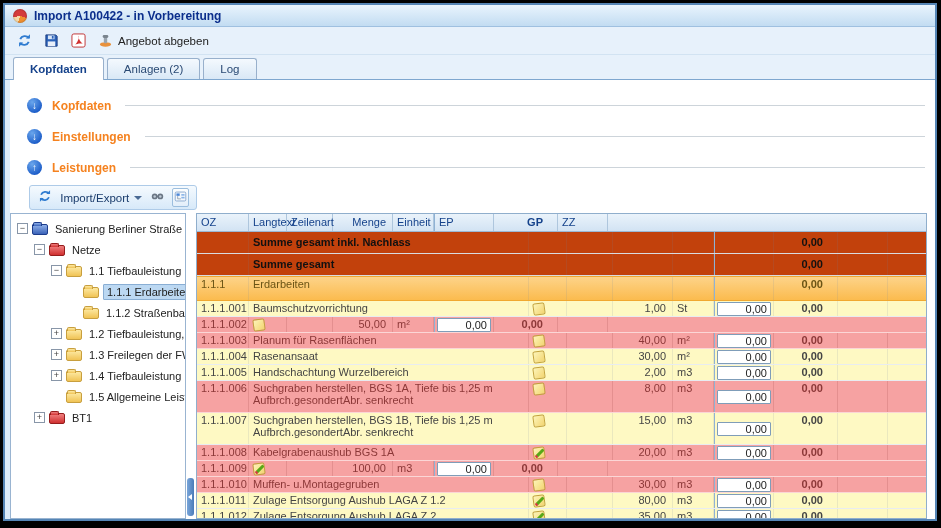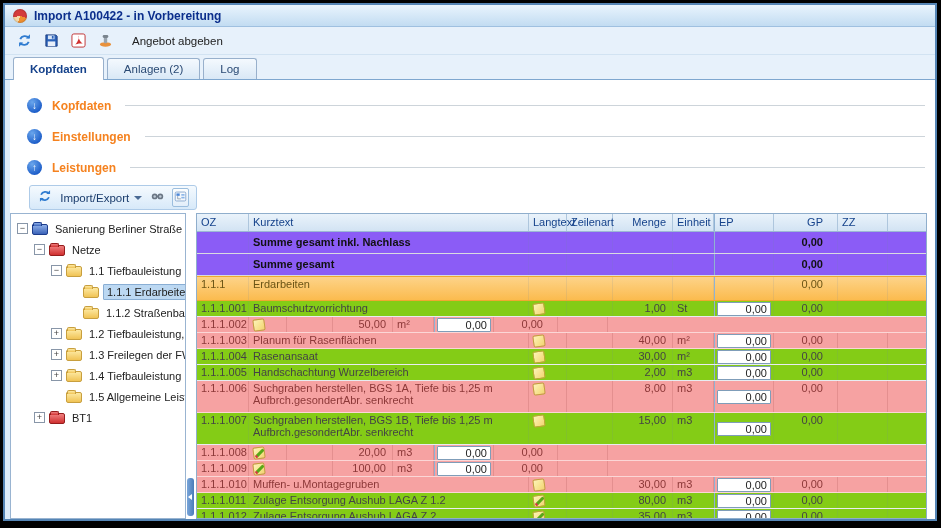--- a/index.html
+++ b/index.html
@@ -14,21 +14,21 @@
   .titlebar { height:22px; flex:0 0 22px; display:flex; align-items:center; gap:7px; padding:0 8px;
               background:linear-gradient(#e9f4fd,#c2dcf2); border-bottom:1px solid #9fc0e0; }
   .logo { width:14px; height:14px; border-radius:50%;
           background:conic-gradient(#d43c3c 0 30%, #f09030 30% 55%, #f6d9a8 55% 72%, #d43c3c 72% 100%);
           box-shadow:inset 0 0 2px rgba(0,0,0,.4); }
   .title-text { font-size:12px; font-weight:bold; color:#0b2e8c; }
 
   
   .maintoolbar { height:28px; flex:0 0 28px; display:flex; align-items:center; gap:12px; padding:0 12px;
                  background:#e7f1fb; border-bottom:1px solid #d2e3f2; }
-  .tool-btn { display:flex; align-items:center; gap:19px; cursor:pointer; }
+  .tool-btn { display:flex; align-items:center; gap:5px; cursor:pointer; }
   .tool-btn svg { display:block; }
   .submit-label { font-size:11.5px; color:#222; }
 
   
   .tabbar { height:25px; flex:0 0 25px; background:#e7f1fb; display:flex; align-items:flex-end; gap:3px;
             padding-left:8px; border-bottom:1px solid #7fa7cf; }
   .tab { height:21px; padding:0 16px; display:flex; align-items:center; font-size:11.5px; color:#2a4a74;
          background:linear-gradient(#f4f9fe,#d9e8f6); border:1px solid #98b0cc; border-bottom:none;
          border-radius:3px 3px 0 0; cursor:pointer; }
   .tab.active { background:#fff; font-weight:bold; color:#15428b; height:23px; margin-bottom:-1px; }
@@ -85,29 +85,29 @@
   .row.tall .cell { white-space:normal; }
   .kt2 { display:block; }
 
   .c-oz   { width:52px; flex:0 0 52px; }
   .c-kurz { flex:1; }
   .c-lang { width:38px; flex:0 0 38px; }
   .c-zeil { width:46px; flex:0 0 46px; }
   .c-menge{ width:60px; flex:0 0 60px; text-align:right; padding-right:6px !important; }
   .c-einh { width:41px; flex:0 0 41px; }
   .c-ep   { width:60px; flex:0 0 60px; border-left:1px solid #8fb2d4; display:flex; align-items:center; justify-content:flex-end; padding:0 2px !important; }
-  .c-gp   { width:64px; flex:0 0 64px; text-align:right; padding-right:14px !important; }
+  .c-gp   { width:64px; flex:0 0 64px; text-align:right; padding-right:14px !important;font-weight:bold; }
   .c-zz   { width:50px; flex:0 0 50px; }
   .c-fill { width:38px; flex:0 0 38px; border-right:none !important; }
   .grid-header .c-ep { display:block; text-align:left; padding:2px 4px 0 4px !important; }
 
-  .row.summary { height:22px; background:#8b5cf6; border-bottom:1px solid #d9dbe0; color:#111; }
+  .row.summary { height:22px; background:#c2410c; border-bottom:1px solid #d9dbe0; color:#111; }
   .row.summary .cell { font-weight:bold; padding-top:4px; }
   .row.group { height:25px; background:linear-gradient(#fdd389,#fbbb4e); border-top:1px solid #f0a830; border-bottom:1px solid #f0a830; color:#6b5415; }
-  .row.white { background:#84cc16; color:#444; border-bottom:1px solid #e8ecf1; }
+  .row.white { background:#fef9c3; color:#444; border-bottom:1px solid #e8ecf1; }
   .row.pink  { background:#f6a2a2; color:#8c3838; border-bottom:1px solid #fbd6d6; }
   .row.pink .cell { border-right-color:rgba(150,60,60,.18); }
 
   .ep-input { width:54px; height:14px; border:1px solid #7f9db9; background:#fff; font-family:"Liberation Sans",sans-serif;
               font-size:11px; text-align:right; padding:0 3px; color:#222; border-radius:1px; }
 
   .icon-note { display:inline-block; width:12px; height:12px; margin-top:1px;
                background:linear-gradient(135deg,#fdf5b8,#f2d470); border:1px solid #c2a23c; border-radius:2px;
                transform:rotate(-8deg); position:relative; }
   .icon-note-edit { display:inline-block; width:12px; height:12px; margin-top:1px;
@@ -283,21 +283,20 @@
               <span class="folder folder-red"></span>
               <span class="tree-label">BT1</span>
             </div>
           </div>
         <div class="splitter">
           <div class="split-handle"></div>
         </div>
         <div class="grid">
           <div class="grid-header" id="grid-header">
               <div class="cell c-oz">OZ</div>
-              <div class="cell c-kurz">Kurztext</div>
               <div class="cell c-lang">Langtext</div>
               <div class="cell c-zeil">Zeilenart</div>
               <div class="cell c-menge">Menge</div>
               <div class="cell c-einh">Einheit</div>
               <div class="cell c-ep">EP</div>
               <div class="cell c-gp">GP</div>
               <div class="cell c-zz">ZZ</div>
               <div class="cell c-fill"></div>
             </div>
           <div class="grid-body" id="grid-body">
@@ -429,20 +428,21 @@
                 <div class="cell c-einh">m3</div>
                 <div class="cell c-ep">
                   <input class="ep-input" value="0,00" style="">
                 </div>
                 <div class="cell c-gp">0,00</div>
                 <div class="cell c-zz"></div>
                 <div class="cell c-fill"></div>
               </div>
               <div class="row pink">
                 <div class="cell c-oz">1.1.1.008</div>
+                <div class="cell c-kurz">Kabelgrabenaushub BGS 1A</div>
                 <div class="cell c-lang"><span class="icon-note-edit"></span></div>
                 <div class="cell c-zeil"></div>
                 <div class="cell c-menge">20,00</div>
                 <div class="cell c-einh">m3</div>
                 <div class="cell c-ep">
                   <input class="ep-input" value="0,00" style="">
                 </div>
                 <div class="cell c-gp">0,00</div>
                 <div class="cell c-zz"></div>
                 <div class="cell c-fill"></div>

